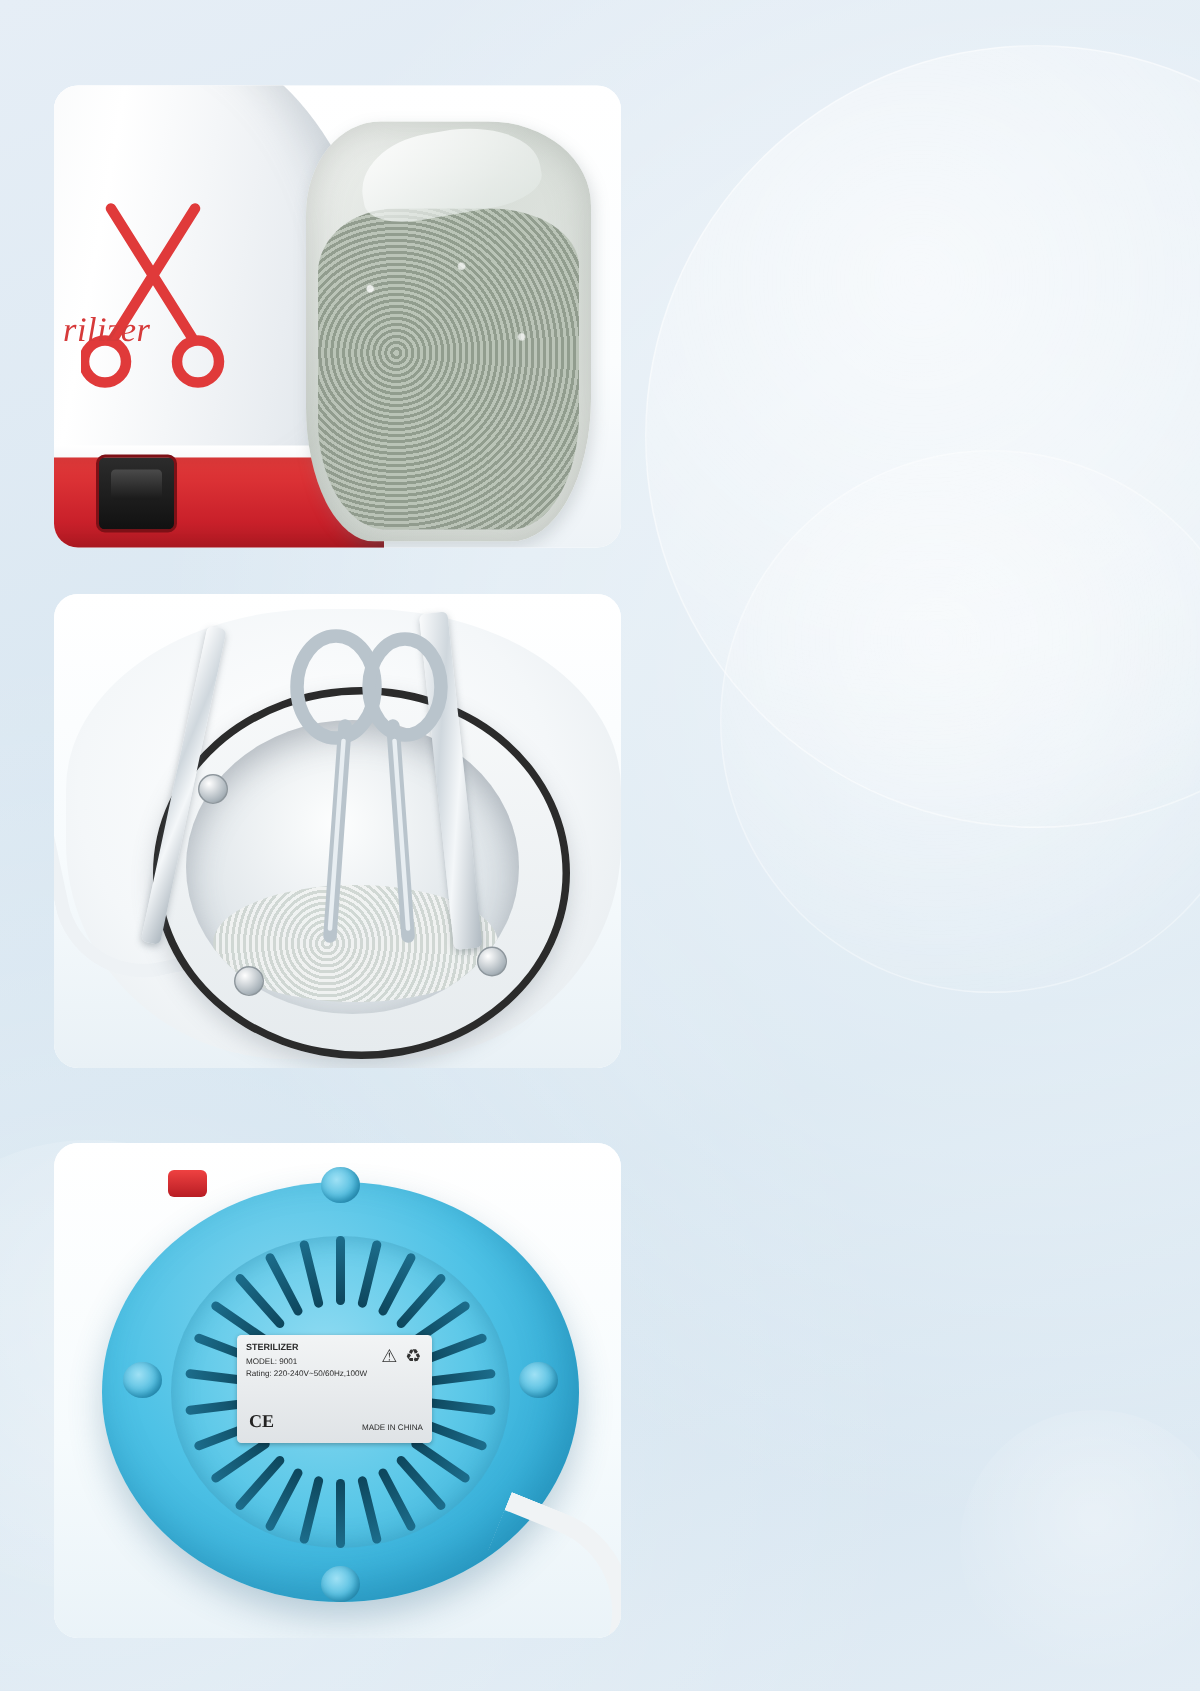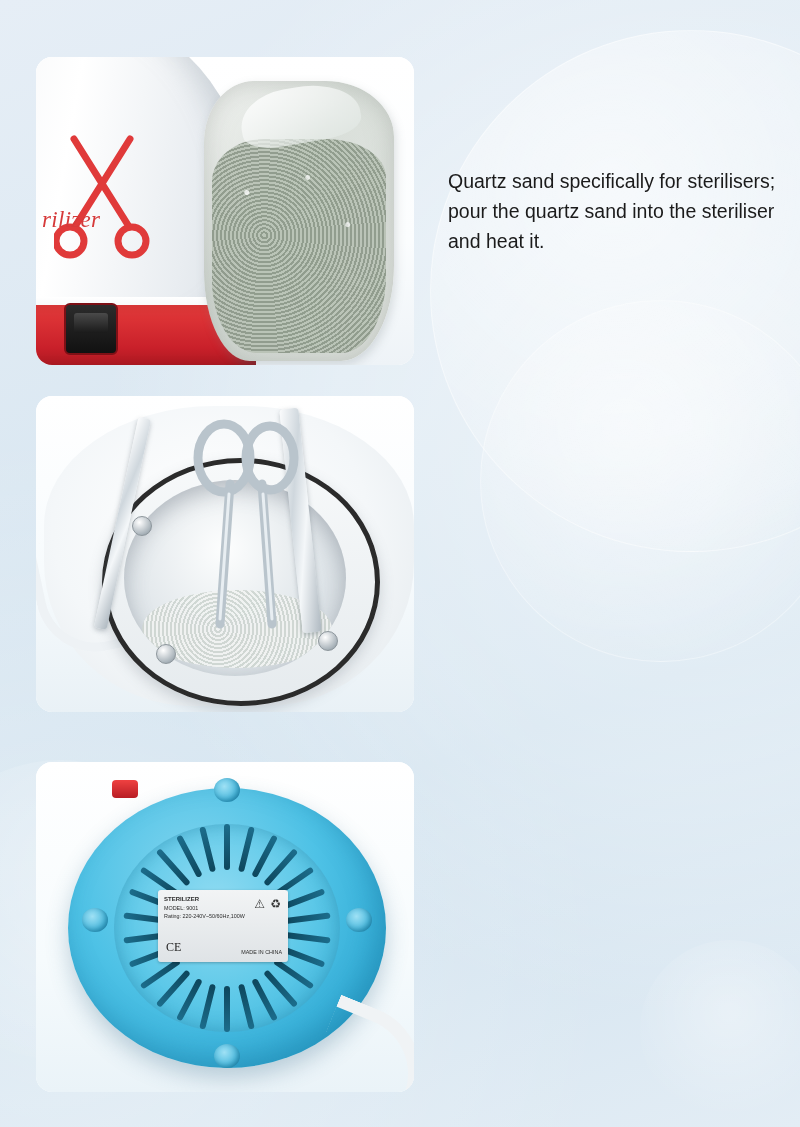--- a/index.html
+++ b/index.html
@@ -299,21 +299,21 @@
     font-size: 5.4px;
     line-height: 1.5;
     color: #2b2b2b;
     overflow: hidden;
   }
   .ph3-label .ttl { font-weight: bold; font-size: 6px; }
   .ph3-label .ce {
     position: absolute;
     left: 8px; bottom: 6px;
     font-size: 12px;
-    font-weight: normal;
+    font-weight: bold;
     color: #222;
     font-family: "Liberation Serif", serif;
   }
   .ph3-label .marks {
     position: absolute;
     right: 6px; top: 5px;
     font-size: 12px;
     color: #333;
     letter-spacing: 1px;
   }
@@ -376,21 +376,20 @@
             <circle cx="78" cy="112" r="14"></circle>
           </g>
         </svg>
       </div>
       <div class="ph1-logo-text">rilizer</div>
       <div class="ph1-bag">
         <div class="ph1-sand"></div>
         <div class="ph1-bagtop"></div>
       </div>
     </div>
-    <div class="caption">Quartz sand specifically for sterilisers; pour the quartz sand into the steriliser and heat it.</div>
   </div>
 
   <div class="feature-row row2">
     <div class="photo p2">
       <div class="ph2-bg"></div>
       <div class="ph2-device"></div>
       <div class="ph2-cable"></div>
       <div class="ph2-ring-outer"></div>
       <div class="ph2-ring-inner">
         <div class="ph2-sandbed"></div>

